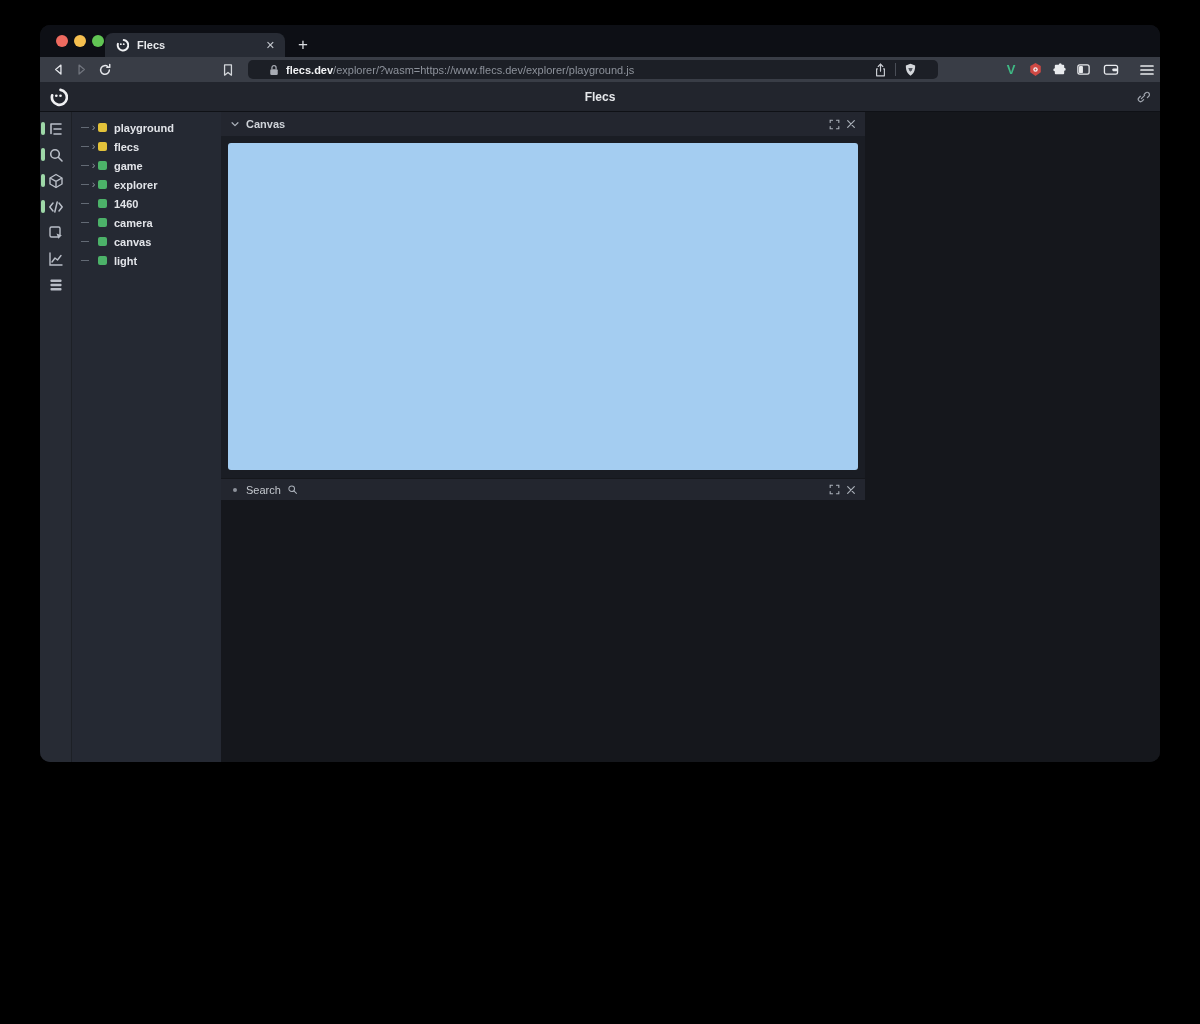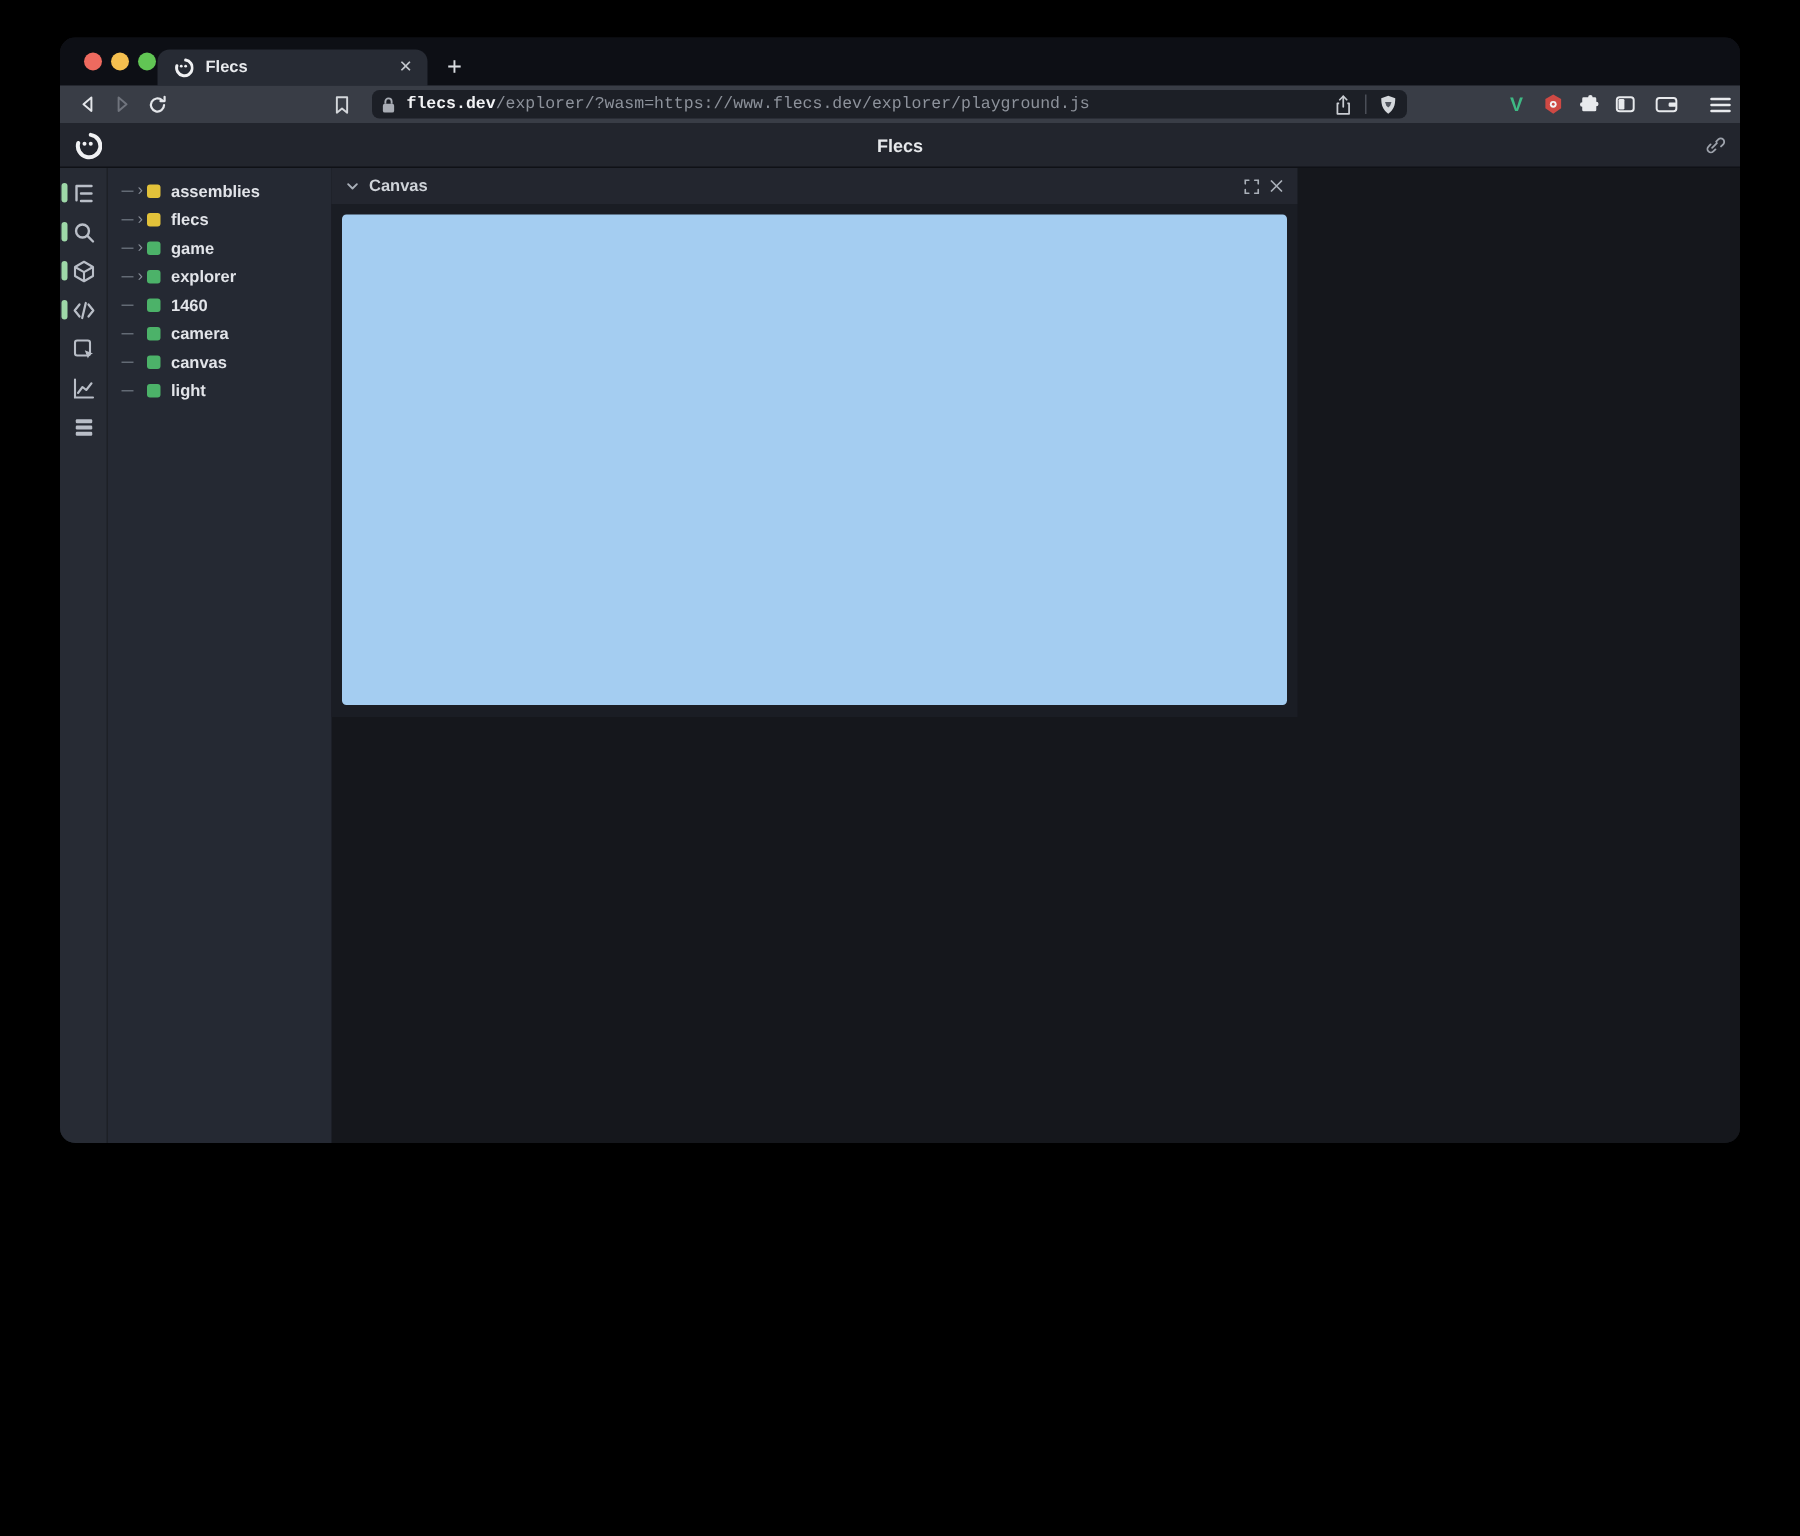--- a/index.html
+++ b/index.html
@@ -19,21 +19,21 @@
          border-radius:8px 8px 0 0; display:flex; align-items:center; padding:0 10px; }
   .tab-label { color:#e8eaed; font-size:11px; font-weight:bold; margin-left:8px; }
   .tab-close { margin-left:auto; color:#c3c7cd; font-size:11px; line-height:1; cursor:default; }
   .newtab { position:absolute; left:250px; top:8px; width:26px; height:24px; color:#d9dce0;
             font-size:17px; display:flex; align-items:center; justify-content:center; }
 
   
   .navbar { height:25px; background:#393d46; position:relative; flex:none; }
   .nav-ico { position:absolute; top:0; height:25px; width:20px; display:flex; align-items:center; justify-content:center; color:#e4e6ea; }
   .urlbar { position:absolute; left:208px; top:3px; width:690px; height:19px; background:#1c1f26;
-            border-radius:5px; display:flex; align-items:center; padding:0 6px; overflow:hidden;font-family:Liberation Mono, monospace; }
+            border-radius:5px; display:flex; align-items:center; padding:0 21px; overflow:hidden; }
   .url-text { font-size:11px; white-space:nowrap; overflow:hidden; margin-left:7px; }
   .url-host { color:#f2f3f5; font-weight:bold; }
   .url-path { color:#8d929b; }
   .urlbar-right { margin-left:auto; display:flex; align-items:center; gap:8px; color:#c9ccd2; }
   .url-sep { width:1px; height:13px; background:#4a4e57; }
   .ext { position:absolute; top:0; height:25px; width:18px; display:flex; align-items:center; justify-content:center; }
   .v-ext { font-size:13px; font-weight:bold; }
 
   
   .appheader { height:30px; background:#22252d; border-bottom:1px solid #0f1116;
@@ -256,21 +256,21 @@
               <rect x="2.5" y="10.9" width="11" height="2.6" rx="0.8" fill="currentColor"></rect>
             </svg>
         </div>
       </div>
 
       <div class="treepanel">
         <div class="tree-row">
           <span class="dash"></span>
             <span class="chev">›</span>
             <span class="square" style="background: rgb(227, 194, 58);"></span>
-            <span>assemblies</span>
+            <span>playground</span>
         </div>
         <div class="tree-row">
           <span class="dash"></span>
             <span class="chev">›</span>
             <span class="square" style="background: rgb(227, 194, 58);"></span>
             <span>flecs</span>
         </div>
         <div class="tree-row">
           <span class="dash"></span>
             <span class="chev">›</span>
@@ -325,20 +325,41 @@
           </span>
           <span class="hico">
             <svg width="10" height="10" viewBox="0 0 12 12">
                 <path d="M2 2l8 8M10 2l-8 8" stroke="currentColor" stroke-width="1.4" stroke-linecap="round"></path>
               </svg>
           </span>
         </div>
         <div class="canvas-content">
           <div class="canvas-blue" style="background: rgb(164, 205, 241);"></div>
         </div>
+        <div class="panel-header search-header">
+          <span class="bullet"></span>
+          <span>Search</span>
+          <span class="hico">
+            <svg width="11" height="11" viewBox="0 0 14 14">
+                <circle cx="6" cy="6" r="3.6" fill="none" stroke="currentColor" stroke-width="1.3"></circle>
+                <path d="M8.8 8.8 12 12" stroke="currentColor" stroke-width="1.3" stroke-linecap="round"></path>
+              </svg>
+          </span>
+          <span class="spacer"></span>
+          <span class="hico">
+            <svg width="11" height="11" viewBox="0 0 14 14">
+                <path d="M1.5 4.5v-3h3M9.5 1.5h3v3M12.5 9.5v3h-3M4.5 12.5h-3v-3" fill="none" stroke="currentColor" stroke-width="1.4" stroke-linecap="round"></path>
+              </svg>
+          </span>
+          <span class="hico">
+            <svg width="10" height="10" viewBox="0 0 12 12">
+                <path d="M2 2l8 8M10 2l-8 8" stroke="currentColor" stroke-width="1.4" stroke-linecap="round"></path>
+              </svg>
+          </span>
+        </div>
       </div>
 
       <div class="col-gap"></div>
 
 
     </div>
   </div>
 </div>
 
 </body></html>

